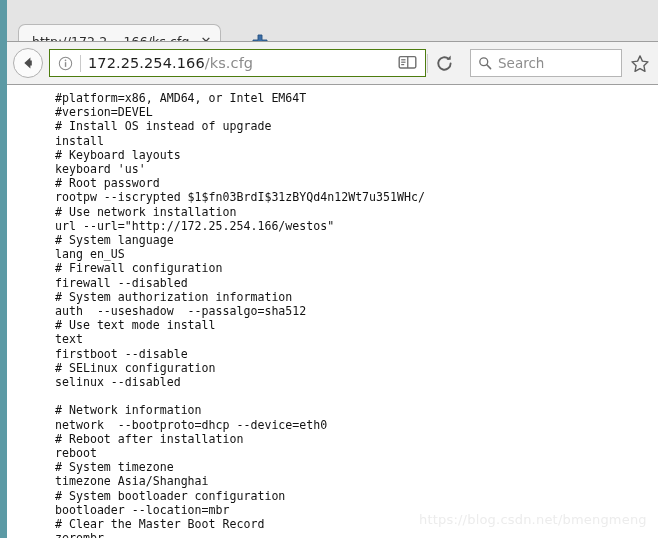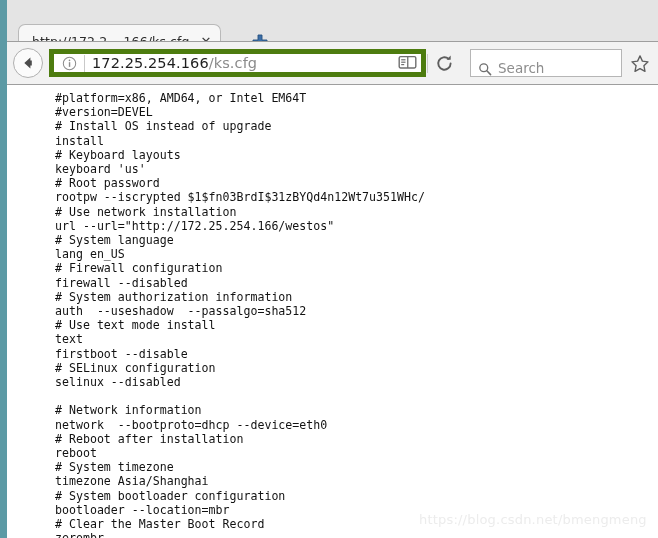--- a/index.html
+++ b/index.html
@@ -121,21 +121,21 @@
     cursor: pointer;
   }
 
   #urlbar {
     position: absolute;
     left: 49px;
     top: 7px;
     width: 377px;
     height: 28px;
     background: #ffffff;
-    border: 5px solid #4d7c0f;
+    border: 1px solid #4d7c0f;
     display: flex;
     align-items: center;
     box-sizing: border-box;
   }
   #info-icon {
     margin-left: 8px;
     width: 15px;
     height: 15px;
     flex: none;
   }
@@ -182,21 +182,21 @@
 
   #searchbar {
     position: absolute;
     left: 470px;
     top: 7px;
     width: 152px;
     height: 28px;
     background: #ffffff;
     border: 1px solid #b6b6b6;
     display: flex;
-    align-items: flex-end;
+    align-items: center;
     box-sizing: border-box;
   }
   #search-icon {
     margin-left: 7px;
     width: 14px;
     height: 14px;
     flex: none;
   }
   #search-input {
     border: none;

